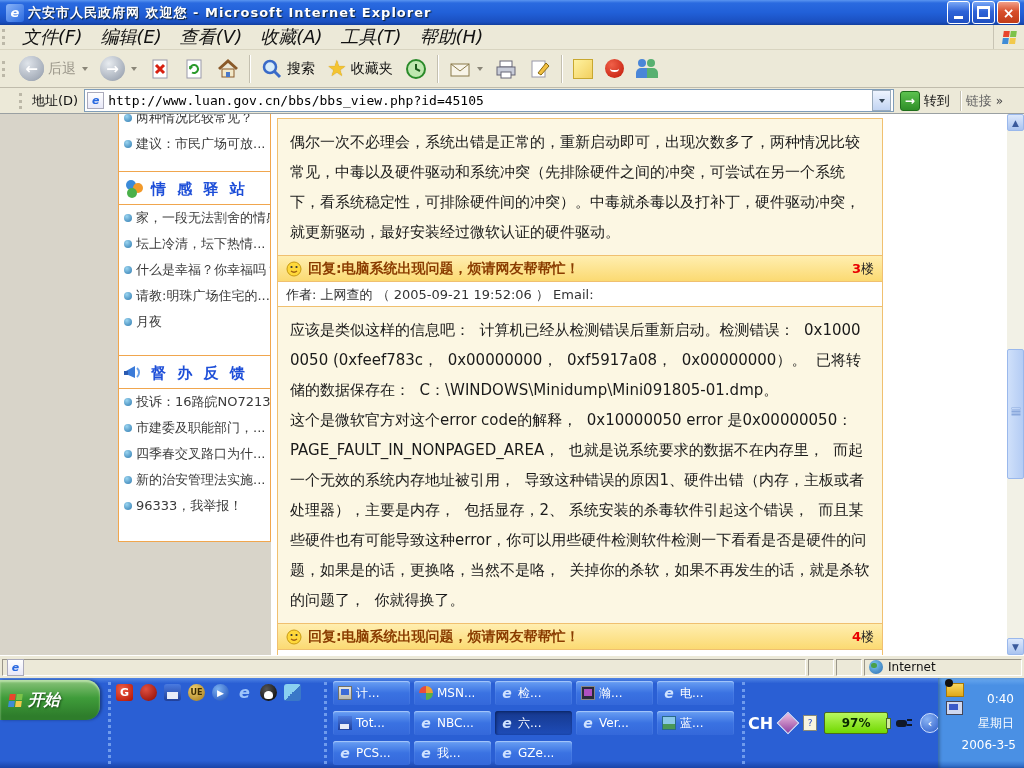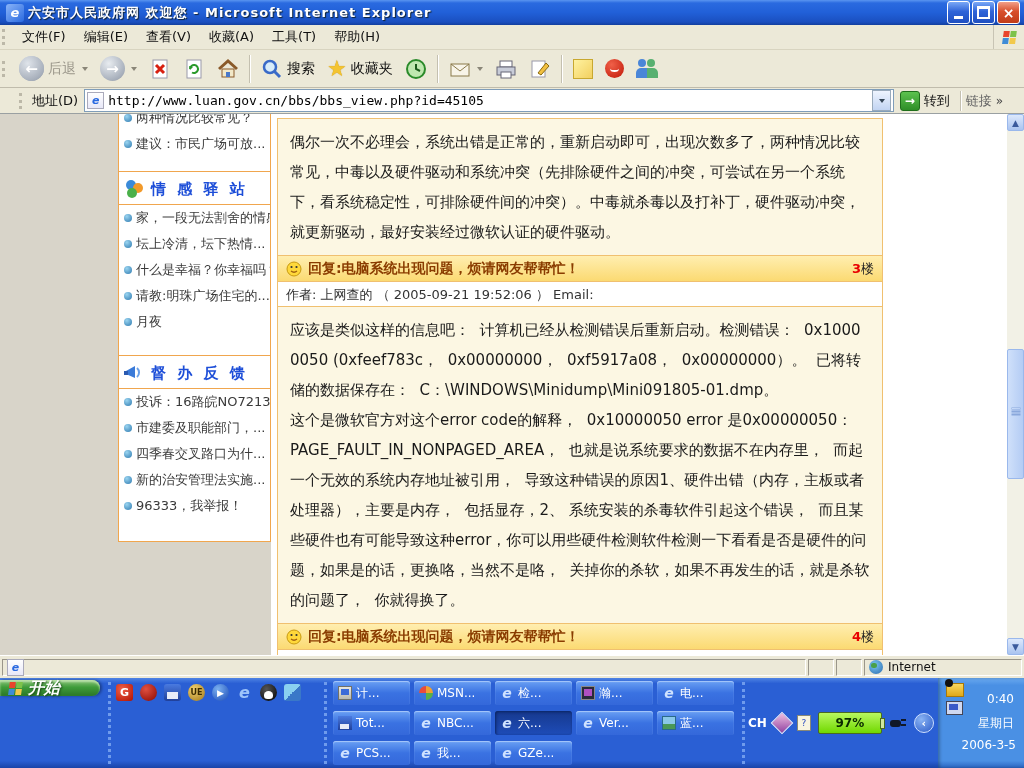--- a/index.html
+++ b/index.html
@@ -18,21 +18,21 @@
   .winbtn{width:21px;height:21px;border-radius:3px;border:1px solid #fff;
     background:linear-gradient(180deg,#7aa8f6,#2f64d8 45%,#1f4fc0);display:flex;align-items:center;justify-content:center;}
   .winbtn.close{background:linear-gradient(180deg,#f2a088,#d8502c 45%,#c03c18);color:#fff;font-size:14px;font-weight:bold;}
   .minbar{width:9px;height:3px;background:#fff;margin-top:10px;}
   .restbox{width:9px;height:8px;border:2px solid #fff;border-top-width:3px;}
 
   
   .menubar{position:absolute;left:0;top:25px;width:1024px;height:25px;background:#ece9d8;
     display:flex;align-items:center;border-bottom:1px solid #d8d4c0;box-sizing:border-box;}
   .grip{width:3px;height:16px;border-left:3px dotted #bcb8a8;margin:0 5px 0 2px;}
-  .menu-item{font-size:13px;color:#111;padding:12px 9px;}
+  .menu-item{font-size:18px;color:#111;padding:12px 9px;font-style:italic;}
   .menubar .spacer{flex:1;}
   .winflag{width:30px;height:24px;border-left:1px solid #c8c4b4;display:flex;align-items:center;justify-content:center;}
 
   .flag{display:inline-block;transform:skewX(-8deg);}
   .flag i{display:block;width:6px;height:6px;float:left;margin:0.5px;}
   .flag i:nth-child(1){background:#e8452c;} .flag i:nth-child(2){background:#7cc24a;}
   .flag i:nth-child(3){background:#3f8cd6;} .flag i:nth-child(4){background:#f2c94c;}
   .flag{width:14px;}
 
   
@@ -119,21 +119,21 @@
   .st-cell{height:17px;border:1px solid;border-color:#9a968a #fff #fff #9a968a;display:flex;align-items:center;padding:0 4px;box-sizing:border-box;}
   .st-main{flex:1;margin-right:2px;}
   .st-small{width:26px;margin-right:2px;}
   .st-zone{width:158px;gap:5px;font-size:12px;color:#111;}
   .globe{width:14px;height:14px;border-radius:50%;background:radial-gradient(circle at 40% 35%,#7cc8f0,#2a6ab0);position:relative;overflow:hidden;}
   .globe::after{content:"";position:absolute;left:2px;top:3px;width:6px;height:5px;background:#4aa048;border-radius:40%;}
 
   
   .taskbar{position:absolute;left:0;top:678px;width:1024px;height:90px;
     background:linear-gradient(180deg,#4f84e4 0%,#2a5fd4 6%,#2a5fd4 92%,#1a44a8 100%);}
-  .start-btn{position:absolute;left:0;top:2px;width:100px;height:16px;border-radius:0 14px 14px 0;
+  .start-btn{position:absolute;left:0;top:2px;width:100px;height:40px;border-radius:0 14px 14px 0;
     background:linear-gradient(180deg,#8cc47c 0%,#3f9c3a 45%,#2e7d2b 90%);box-shadow:inset 0 2px 2px #b8e0a8, 2px 0 3px rgba(0,0,0,.35);
     display:flex;align-items:center;gap:6px;padding-left:8px;box-sizing:border-box;}
   .start-label{color:#fff;font-size:16px;font-weight:bold;font-style:italic;text-shadow:1px 1px 2px #1a4a18;}
   .tb-vsep{position:absolute;top:4px;width:3px;height:82px;border-left:3px dotted #6f9bec;}
   .quicklaunch{position:absolute;left:116px;top:6px;display:flex;gap:7px;align-items:center;}
   .ql{width:17px;height:17px;display:flex;align-items:center;justify-content:center;font-size:11px;font-weight:bold;border-radius:3px;}
   .ql-flashget{color:#fff;background:radial-gradient(circle at 35% 30%,#f06048,#b01000);}
   .ql-red{background:radial-gradient(circle at 35% 30%,#e05040,#8a0800);border-radius:50%;}
   .ql-floppy{background:linear-gradient(180deg,#4a7ae0,#20409a);position:relative;}
   .ql-floppy::after{content:"";position:absolute;left:3px;bottom:2px;width:11px;height:7px;background:#e8ecf8;}
@@ -154,21 +154,21 @@
   .ti-computer{background:linear-gradient(180deg,#e8e8e0,#b8b8b0);border:1px solid #707068;box-sizing:border-box;position:relative;}
   .ti-computer::after{content:"";position:absolute;left:2px;top:2px;right:2px;bottom:4px;background:#3a6ad8;}
   .ti-msn{border-radius:50%;background:conic-gradient(#f2a030 0 25%,#58b048 0 50%,#3a78d8 0 75%,#e84c3c 0);}
   .ti-crt{background:#2a2a3a;border:1px solid #888;box-sizing:border-box;position:relative;}
   .ti-crt::after{content:"";position:absolute;left:2px;top:2px;right:2px;bottom:3px;background:#b050c0;}
   .ti-floppy{background:linear-gradient(180deg,#4a7ae0,#20409a);position:relative;}
   .ti-floppy::after{content:"";position:absolute;left:2px;bottom:1px;width:9px;height:5px;background:#e8ecf8;}
   .ti-picture{background:linear-gradient(180deg,#8ac8e8 55%,#4a9858 55%);border:1px solid #2a6a8a;box-sizing:border-box;}
 
   .tray{position:absolute;left:748px;top:0;height:90px;display:flex;align-items:center;gap:7px;}
-  .tray-lang{color:#fff;font-size:12px;font-weight:bold;}
+  .tray-lang{color:#fff;font-size:16px;font-weight:bold;}
   .ime-icon{width:14px;height:14px;transform:rotate(45deg);background:linear-gradient(135deg,#f0c0e0,#9040a0);border:1px solid #f8f0f8;}
   .traydoc-icon{width:12px;height:14px;background:#f8f4e0;border:1px solid #887;font-size:9px;color:#2a4ac0;display:flex;align-items:center;justify-content:center;}
   .battery{width:62px;height:20px;border:1px solid #4a6a20;border-radius:2px;
     background:linear-gradient(180deg,#b8f860,#70d800);display:flex;align-items:center;justify-content:center;
     font-size:12px;font-weight:bold;color:#0a2a00;position:relative;}
   .battery::after{content:"";position:absolute;right:-4px;top:5px;width:3px;height:9px;background:#cfe8a0;border:1px solid #4a6a20;}
   .plug-icon{width:18px;height:16px;position:relative;}
   .plug-icon::before{content:"";position:absolute;left:1px;top:5px;width:11px;height:7px;border-radius:3px;background:#101828;}
   .plug-icon::after{content:"";position:absolute;left:12px;top:4px;width:5px;height:2px;background:#101828;box-shadow:0 5px 0 #101828;}
   .tray-chevron{width:18px;height:18px;border-radius:50%;background:radial-gradient(circle at 35% 30%,#8ab4f4,#2a5ac8);

